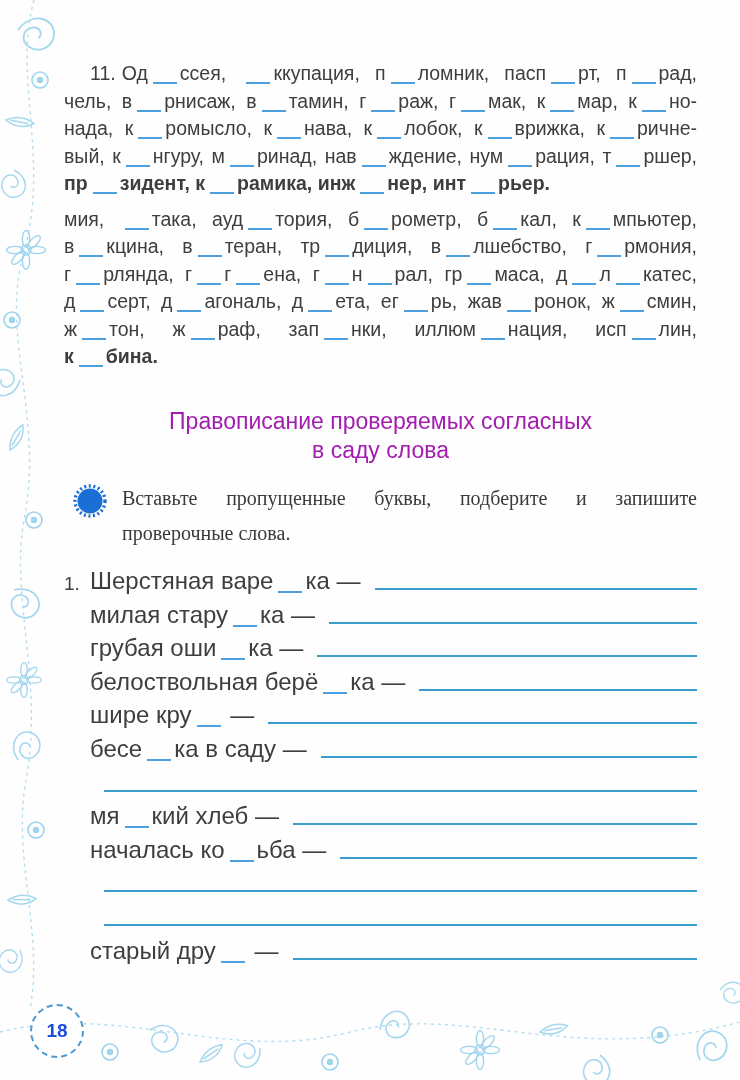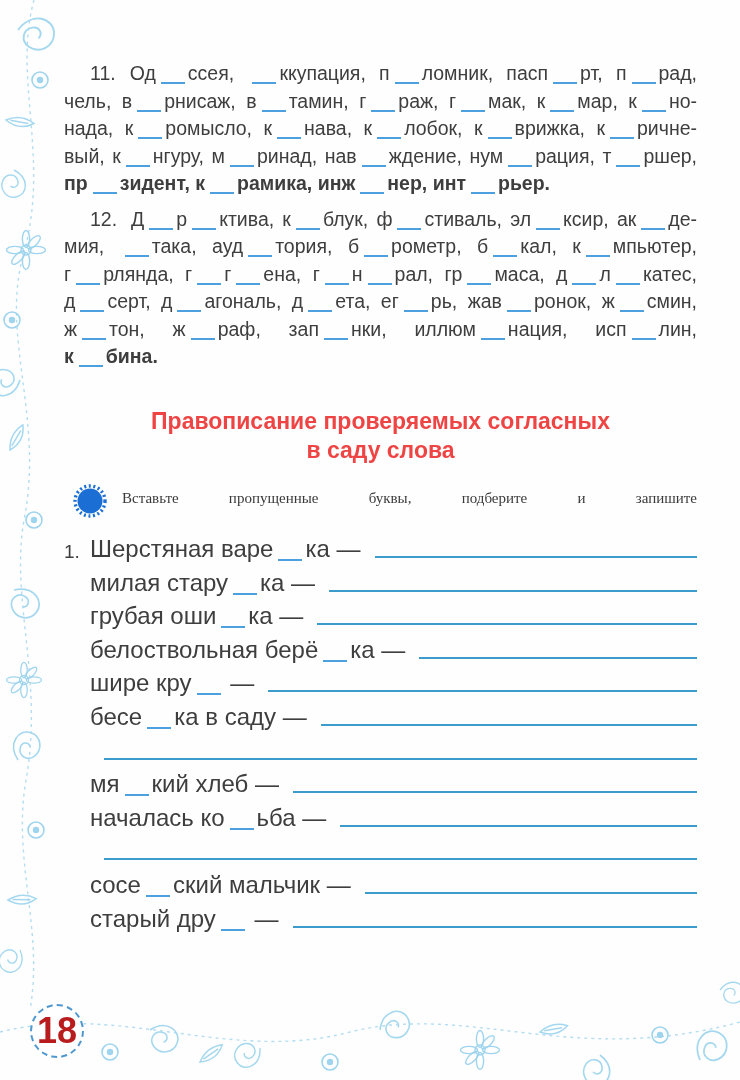--- a/index.html
+++ b/index.html
@@ -9,42 +9,42 @@
     font-family:"Liberation Sans",sans-serif;color:#3e3e3e;
   }
   .decor{position:absolute;left:0;top:0;z-index:0;}
   .content{position:absolute;left:64px;top:60px;width:633px;z-index:1;}
 
   
   .para{font-size:19.5px;line-height:27.5px;text-align:justify;}
   .para .pline{text-align:justify;text-align-last:justify;}
   .para .pline.first{text-indent:26px;}
   .para .pline.last{text-align-last:left;font-weight:bold;}
-  .para .exnum{padding-right:14px;}
+  .para .exnum{padding-right:6px;}
   .para12{margin-top:8px;}
 
   
   .gap{
     display:inline-block;width:24px;height:4px;
     border-bottom:2.5px solid #4da0e0;
     vertical-align:-4px;margin:0 3px 0 5px;
   }
 
   
   .heading{
     margin-top:36px;text-align:center;
-    color:#ef4444;font-weight:bold;font-size:23px;line-height:29px;
+    color:#a21caf;font-weight:normal;font-size:23px;line-height:29px;
   }
 
   
   .instr{display:flex;margin-top:16px;}
   .instr-icon{flex:0 0 36px;margin-left:8px;margin-top:2px;}
   .instr-text{
     margin-left:14px;flex:1;
-    font-family:"Liberation Serif",serif;font-size:15px;line-height:35px;
+    font-family:"Liberation Serif",serif;font-size:20px;line-height:35px;
     color:#3a3a3a;
   }
   .instr-text .iline{text-align:justify;text-align-last:justify;}
   .instr-text .iline.last{text-align-last:left;}
 
   
   .tasklist{margin-top:14px;}
   .trow{display:flex;align-items:flex-end;height:33.6px;}
   .tnum{flex:0 0 26px;font-size:19px;padding-bottom:3px;}
   .tphrase{white-space:nowrap;font-size:24px;padding-bottom:3px;}
@@ -52,21 +52,21 @@
     flex:1;min-width:36px;margin-left:14px;margin-bottom:8px;
     border-bottom:2px solid #3c9bcd;
   }
 
   
   .pagebadge{
     position:absolute;left:30px;top:1004px;width:50px;height:50px;z-index:2;
     border:2px dashed #4f97cf;border-radius:50%;
     background:rgba(255,255,255,.85);
     display:flex;align-items:center;justify-content:center;
-    color:#b91c1c;font-weight:bold;font-size:36px;
+    color:#1d4ed8;font-weight:bold;font-size:19px;
   }
 </style>
 </head>
 <body>
 
 <div class="page">
 
   <svg class="decor" width="740" height="1080" viewBox="0 0 740 1080" aria-hidden="true">
     <defs>
       <g id="swirl" fill="none" stroke="#a5d8ef" stroke-width="1.6">
@@ -128,40 +128,41 @@
 
     <div class="para">
         <div class="pline first"><span class="exnum">11.</span>Од<span class="gap"></span>ссея, <span class="gap"></span>ккупация, п<span class="gap"></span>ломник, пасп<span class="gap"></span>рт, п<span class="gap"></span>рад,</div>
         <div class="pline">чель, в<span class="gap"></span>рнисаж, в<span class="gap"></span>тамин, г<span class="gap"></span>раж, г<span class="gap"></span>мак, к<span class="gap"></span>мар, к<span class="gap"></span>но-</div>
         <div class="pline">нада, к<span class="gap"></span>ромысло, к<span class="gap"></span>нава, к<span class="gap"></span>лобок, к<span class="gap"></span>врижка, к<span class="gap"></span>ричне-</div>
         <div class="pline">вый, к<span class="gap"></span>нгуру, м<span class="gap"></span>ринад, нав<span class="gap"></span>ждение, нум<span class="gap"></span>рация, т<span class="gap"></span>ршер,</div>
         <div class="pline last">пр<span class="gap"></span>зидент, к<span class="gap"></span>рамика, инж<span class="gap"></span>нер, инт<span class="gap"></span>рьер.</div>
       </div>
 
     <div class="para para12">
-        <div class="pline first"><span class="exnum">12.</span>Д<span class="gap"></span>р<span class="gap"></span>ктива, к<span class="gap"></span>блук, ф<span class="gap"></span>стиваль, эл<span class="gap"></span>ксир, ак<span class="gap"></span>де-</div>
         <div class="pline">мия, <span class="gap"></span>така, ауд<span class="gap"></span>тория, б<span class="gap"></span>рометр, б<span class="gap"></span>кал, к<span class="gap"></span>мпьютер,</div>
+        <div class="pline">в<span class="gap"></span>кцина, в<span class="gap"></span>теран, тр<span class="gap"></span>диция, в<span class="gap"></span>лшебство, г<span class="gap"></span>рмония,</div>
         <div class="pline">г<span class="gap"></span>рлянда, г<span class="gap"></span>г<span class="gap"></span>ена, г<span class="gap"></span>н<span class="gap"></span>рал, гр<span class="gap"></span>маса, д<span class="gap"></span>л<span class="gap"></span>катес,</div>
         <div class="pline">д<span class="gap"></span>серт, д<span class="gap"></span>агональ, д<span class="gap"></span>ета, ег<span class="gap"></span>рь, жав<span class="gap"></span>ронок, ж<span class="gap"></span>смин,</div>
         <div class="pline">ж<span class="gap"></span>тон, ж<span class="gap"></span>раф, зап<span class="gap"></span>нки, иллюм<span class="gap"></span>нация, исп<span class="gap"></span>лин,</div>
         <div class="pline last">к<span class="gap"></span>бина.</div>
       </div>
 
     <div class="heading">
       <div>Правописание проверяемых согласных</div>
       <div>в саду слова</div>
     </div>
 
     <div class="instr">
       <svg class="instr-icon" width="36" height="36" viewBox="0 0 36 36">
         <circle cx="18" cy="18" r="15" fill="none" stroke="#1b6fd4" stroke-width="3.4" stroke-dasharray="2 2.6"></circle>
         <circle cx="18" cy="18" r="12.5" fill="#1b6fd4"></circle>
       </svg>
       <div class="instr-text">
         <div class="iline">Вставьте пропущенные буквы, подберите и запишите</div>
+        <div class="iline last">проверочные слова.</div>
       </div>
     </div>
 
     <div class="tasklist">
         <div class="trow">
           <span class="tnum">1.</span>
           <span class="tphrase">Шерстяная варе<span class="gap"></span>ка —</span>
           <div class="writeline"></div>
         </div>
         <div class="trow">
@@ -202,21 +203,20 @@
           <span class="tnum"></span>
           <span class="tphrase">началась ко<span class="gap"></span>ьба —</span>
           <div class="writeline"></div>
         </div>
         <div class="trow">
           <span class="tnum"></span>
           <div class="writeline"></div>
         </div>
         <div class="trow">
           <span class="tnum"></span>
-          <span class="tphrase">сосе<span class="gap"></span>ский мальчик —</span>
           <div class="writeline"></div>
         </div>
         <div class="trow">
           <span class="tnum"></span>
           <span class="tphrase">старый дру<span class="gap"></span> —</span>
           <div class="writeline"></div>
         </div>
       </div>
 
   </div>

